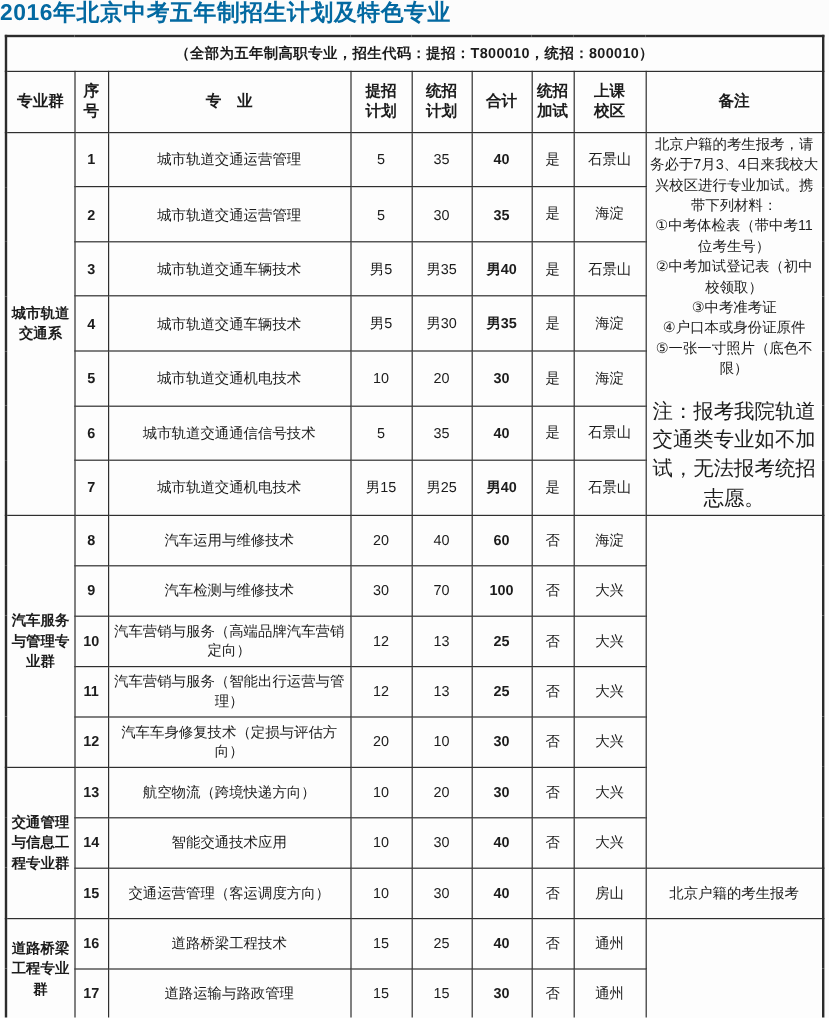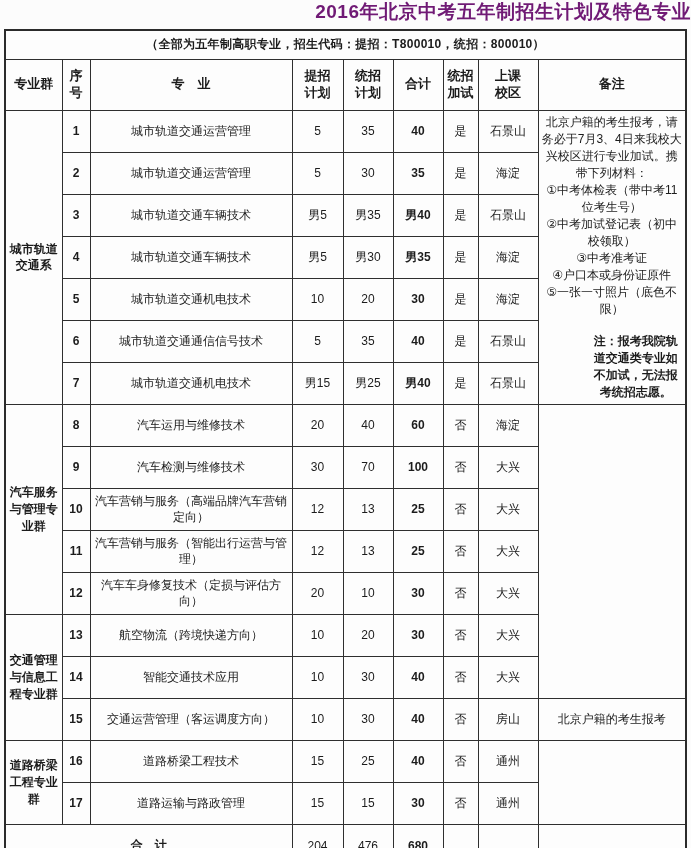--- a/index.html
+++ b/index.html
@@ -5,22 +5,22 @@
   html,body{margin:0;padding:0;}
   body{
     width:691px;height:848px;
     background:#fcfcfc;
     font-family:"Liberation Sans","DejaVu Sans",sans-serif;
     color:#1c1c1c;
     -webkit-font-smoothing:antialiased;
   }
   .page{padding-top:1px;}
   .doc-title{
-    font-size:19px;font-weight:bold;text-align:right;
-    margin:0 0 6px 0;line-height:1.15;letter-spacing:0.5px;color:#701a75;
+    font-size:19px;font-weight:bold;text-align:left;
+    margin:0 0 6px 0;line-height:1.15;letter-spacing:0.5px;color:#0369a1;
   }
   table.plan{
     border-collapse:collapse;table-layout:fixed;
     width:681px;margin:0 auto;
     border:2px solid #2b2b2b;
     background:#fdfdfd;
   }
   .plan th,.plan td{
     border:1px solid #2f2f2f;
     font-size:12px;text-align:center;vertical-align:middle;
@@ -28,21 +28,21 @@
   }
   .subtitle-cell{font-weight:bold;font-size:13.5px;height:26px;letter-spacing:0.3px;margin-left:44px;}
   .header-row th{font-weight:bold;font-size:13px;height:48px;line-height:1.3;white-space:pre-line;}
   .data-row td{height:39px;}
   .group-cell{font-weight:bold;font-size:13px;line-height:1.4;padding:0 6px;margin-top:48px;}
   .no-cell{font-weight:bold;}
   .major-cell{text-align:left;padding:1px 4px 1px 6px;line-height:1.35;}
   .sum-cell{font-weight:bold;}
   .remark-cell{vertical-align:top;text-align:left;padding:2px 5px;}
   .remark-text{white-space:pre-line;font-size:12px;line-height:1.42;}
-  .remark-note{font-weight:bold;font-size:12px;line-height:1.42;margin-top:15px;margin-left:48px;}
+  .remark-note{font-weight:normal;font-size:17px;line-height:1.42;margin-top:15px;}
   .remark-single{text-align:left;padding-left:4px;font-size:12px;}
   .footer-row td{height:40px;}
   .footer-label{font-weight:bold;font-size:14px;}
 </style>
 </head>
 <body>
 
 <div class="page">
   <h1 class="doc-title">2016年北京中考五年制招生计划及特色专业</h1>
 

